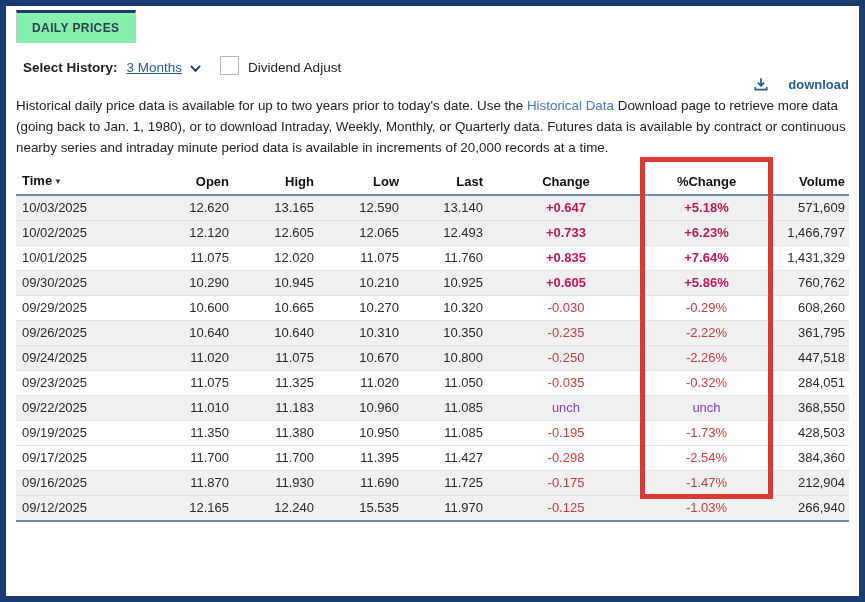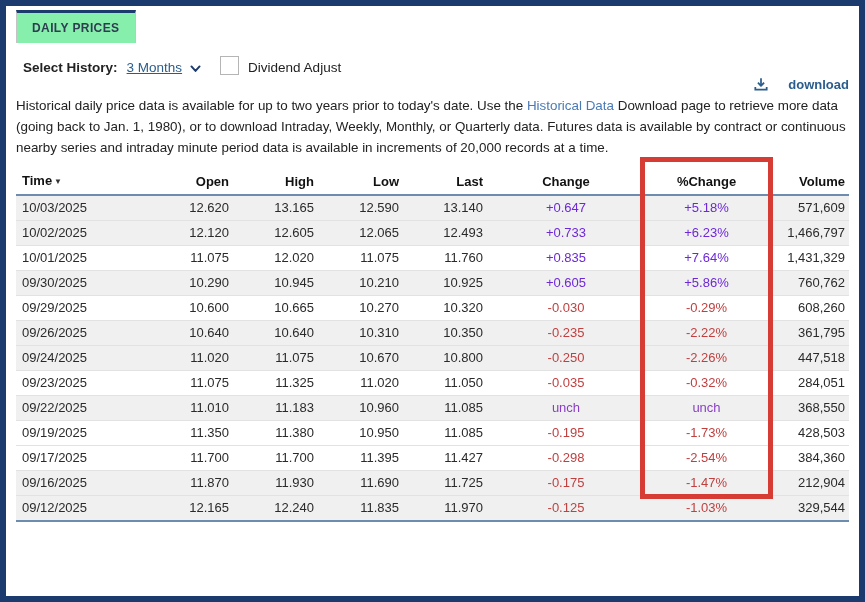--- a/index.html
+++ b/index.html
@@ -63,21 +63,21 @@
   }
   tbody td { padding:5px 3px; line-height:14px; color:#2a2a2a; white-space:nowrap; }
   tbody tr { border-bottom:1px solid #e2e2e2; background:#fff; }
   tbody tr.shaded { background:#f0f0f0; }
   tbody tr:last-child { border-bottom:2px solid #6d8cae; }
 
   .al { text-align:left; padding-left:6px; }
   .ar { text-align:right; padding-right:4px; }
   .ac { text-align:center; }
 
-  .up   { color:#6d28d9; }
+  .up   { color:#be185d;font-weight:bold; }
   .down { color:#c04040; }
   .unch { color:#8a3fc3; }
 
   .sort-arrow { font-size:8px; color:#333; margin-left:2px; vertical-align:1px; }
 
   .red-box {
     position:absolute;
     left:624px; top:-11px;
     width:133px; height:342px;
     border:5px solid #d63c34;
@@ -264,24 +264,24 @@
             <td class="ar">11.690</td>
             <td class="ar">11.725</td>
             <td class="ac down">-0.175</td>
             <td class="ac down">-1.47%</td>
             <td class="ar">212,904</td>
           </tr>
           <tr class="shaded">
             <td class="al">09/12/2025</td>
             <td class="ar">12.165</td>
             <td class="ar">12.240</td>
-            <td class="ar">11.835</td>
+            <td class="ar">15.535</td>
             <td class="ar">11.970</td>
             <td class="ac down">-0.125</td>
             <td class="ac down">-1.03%</td>
-            <td class="ar">329,544</td>
+            <td class="ar">266,940</td>
           </tr>
         </tbody>
     </table>
     <div class="red-box"></div>
   </div>
 
 </div>
 
 </body></html>

